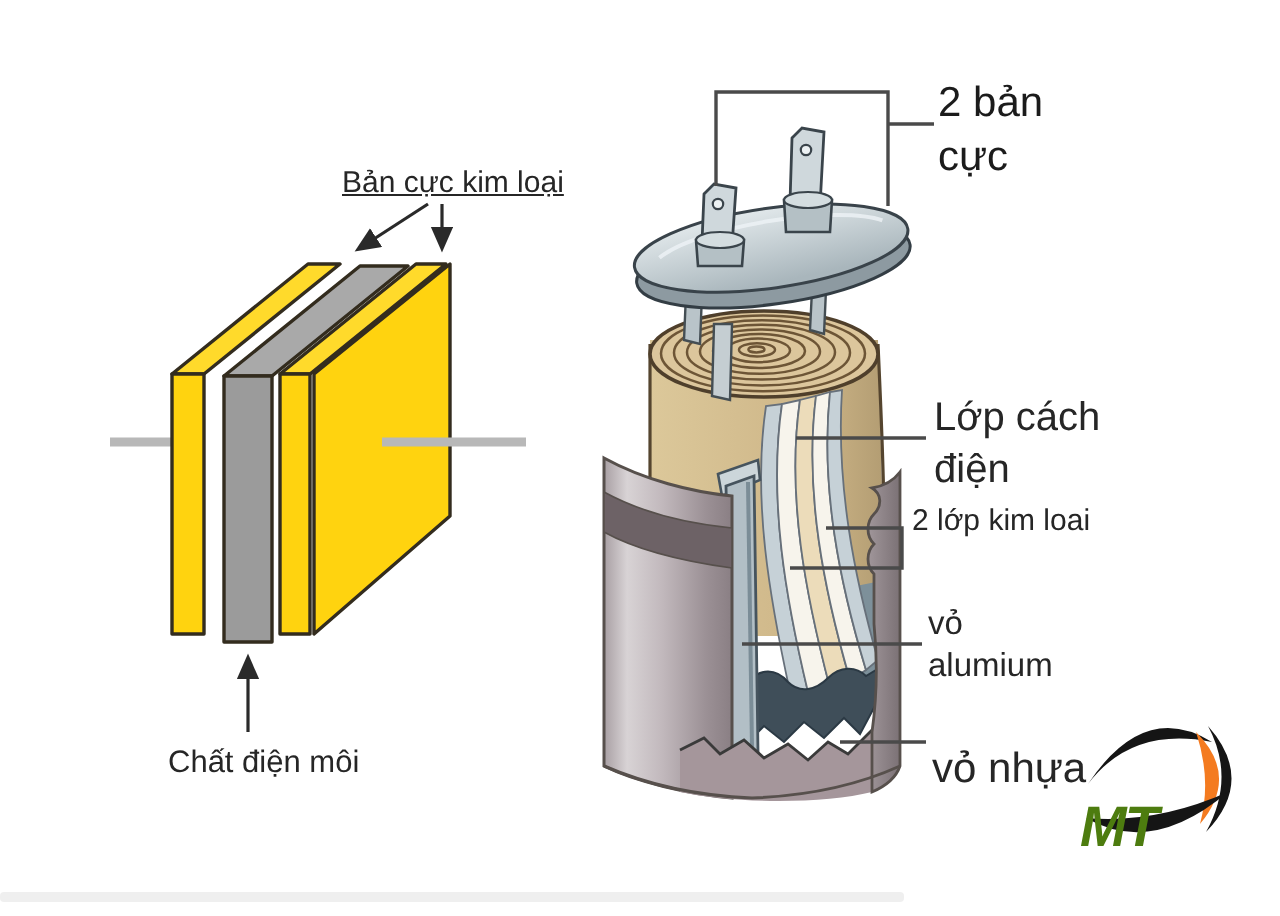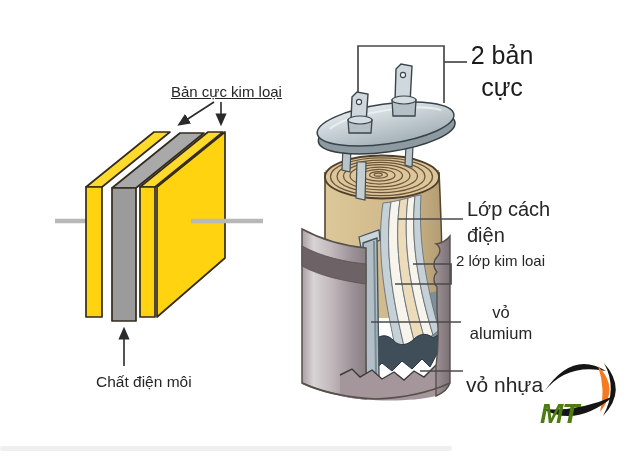--- a/index.html
+++ b/index.html
@@ -1,25 +1,25 @@
 <!DOCTYPE html>
 <html><head>
 <meta charset="utf-8">
 <style>
   html,body{margin:0;padding:0;}
   body{width:640px;height:458px;position:relative;background:#ffffff;overflow:hidden;
        font-family:"Liberation Sans",sans-serif;}
   #canvas{position:absolute;left:0;top:0;}
   .lbl{position:absolute;color:#262626;line-height:1.28;}
   #lbl-plates{left:171px;top:82px;font-size:15px;white-space:nowrap;text-decoration:underline;}
-  #lbl-dielectric{left:84px;top:372px;font-size:15.5px;white-space:nowrap;margin-left:12px;}
-  #lbl-terminals{left:469px;top:39px;font-size:25px;width:66px;color:#1b1b1b;text-align:center;}
+  #lbl-dielectric{left:84px;top:372px;font-size:15.5px;white-space:nowrap;}
+  #lbl-terminals{left:469px;top:39px;font-size:21px;width:66px;color:#1b1b1b;}
   #lbl-insulation{left:467px;top:197px;font-size:20px;width:86px;}
   #lbl-metal{left:456px;top:251px;font-size:15px;width:96px;}
-  #lbl-alu{left:464px;top:302px;font-size:16.5px;width:74px;text-align:center;}
+  #lbl-alu{left:464px;top:302px;font-size:16.5px;width:74px;}
   #lbl-plastic{left:466px;top:372px;font-size:21px;white-space:nowrap;}
   #logo-text{left:540px;top:396px;font-size:28px;font-weight:bold;font-style:italic;
              color:#4d7c0f;letter-spacing:-1px;transform:scaleY(1.02);}
   #watermark-band{position:absolute;left:0;top:446px;width:452px;height:5px;
                   background:#e9e9e9;border-radius:2px;opacity:.75;}
 </style>
 </head>
 <body>
 
 <svg id="canvas" width="640" height="458" viewBox="0 0 640 458">

